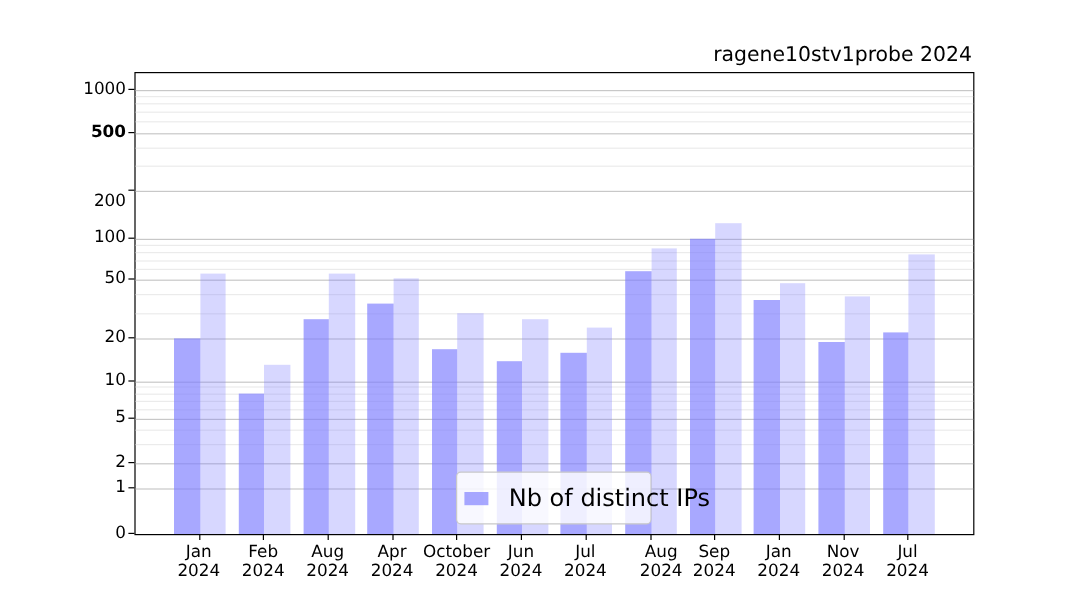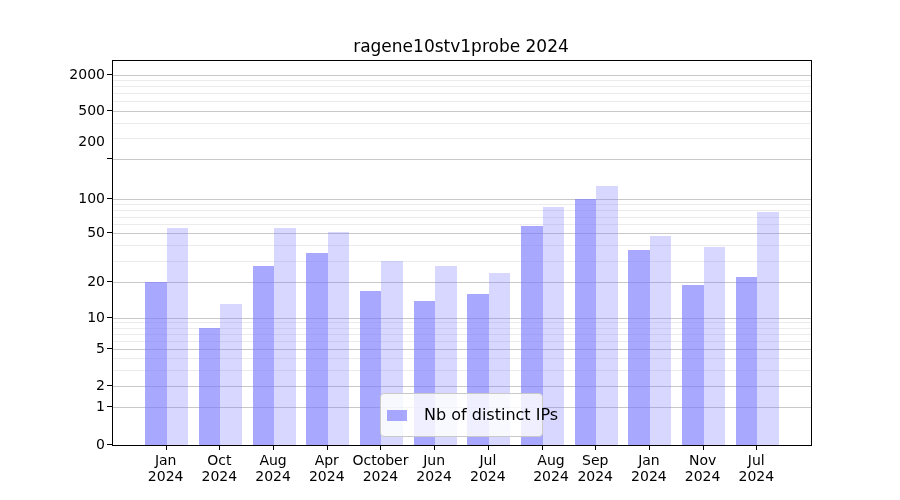--- a/index.html
+++ b/index.html
@@ -2,21 +2,21 @@
 <html><head>
 <meta charset="utf-8">
 <style>
   html,body{margin:0;padding:0;background:#fff;}
   .figure{
     position:relative;width:900px;height:500px;background:#fff;
     font-family:"DejaVu Sans", sans-serif;color:#000;overflow:hidden;
   }
   .title{
     position:absolute;left:112px;top:36px;width:698px;height:22px;
-    text-align:center;font-size:17px;line-height:20px;color:#000;
+    text-align:right;font-size:17px;line-height:20px;color:#000;
   }
   .plot{
     position:absolute;left:112px;top:60px;width:698px;height:384px;
     border:1px solid #000;background:#fff;
   }
   .gridline{position:absolute;left:0;width:100%;height:1px;}
   .gridline.major{background:#c8c8c8;}
   .gridline.minor{background:#ebebeb;}
   .bar{position:absolute;}
   .y-tick-label{
@@ -31,21 +31,21 @@
   }
   .legend{
     position:absolute;left:380px;top:393px;width:163px;height:44px;
     box-sizing:border-box;background:rgba(255,255,255,0.82);
     border:1px solid #c9c9c9;border-radius:4px;
     display:flex;flex-direction:column;justify-content:center;
     padding:2px 8px 2px 6px;z-index:5;
   }
   .legend-row{display:flex;align-items:center;height:20px;}
   .legend-swatch{width:20px;height:11px;margin-right:17px;flex:0 0 auto;}
-  .legend-label{font-size:16px;line-height:18px;white-space:nowrap;text-align:right;}
+  .legend-label{font-size:20px;line-height:18px;white-space:nowrap;text-align:right;}
 </style>
 </head>
 <body>
 
 <div class="figure">
   <div class="title">ragene10stv1probe 2024</div>
   <div class="plot" id="plot">
       <div class="gridline minor" style="top: 308.858px;"></div>
       <div class="gridline minor" style="top: 297.392px;"></div>
       <div class="gridline minor" style="top: 280.085px;"></div>
@@ -110,35 +110,35 @@
       <div class="y-tick-label" style="top: 340.499px;">5</div>
       <div class="y-tick" style="top: 316.512px;"></div>
       <div class="y-tick-label" style="top: 308.512px;">10</div>
       <div class="y-tick" style="top: 281.491px;"></div>
       <div class="y-tick-label" style="top: 273.491px;">20</div>
       <div class="y-tick" style="top: 232.493px;"></div>
       <div class="y-tick-label" style="top: 224.493px;">50</div>
       <div class="y-tick" style="top: 197.51px;"></div>
       <div class="y-tick-label" style="top: 189.51px; text-align: right;">100</div>
       <div class="y-tick" style="top: 158.496px;"></div>
-      <div class="y-tick-label" style="top: 133px;">200</div>
+      <div class="y-tick-label" style="top: 160px;">200</div>
       <div class="y-tick" style="top: 109.997px;"></div>
-      <div class="y-tick-label" style="top: 101.997px;">500</div>
+      <div class="y-tick-label" style="top: 101.997px; font-weight: bold;">500</div>
       <div class="y-tick" style="top: 73.5168px;"></div>
-      <div class="y-tick-label" style="top: 65.5168px;">2000</div>
+      <div class="y-tick-label" style="top: 65.5168px;">1000</div>
     </div>
   <div id="xaxis">
       <div class="x-tick" style="left: 165.692px;"></div>
       <div class="x-tick-label" style="left: 133.692px;">
         <div>Jan</div>
         <div>2024</div>
       </div>
       <div class="x-tick" style="left: 219.385px;"></div>
       <div class="x-tick-label" style="left: 187.385px;">
-        <div>Oct</div>
+        <div>Feb</div>
         <div>2024</div>
       </div>
       <div class="x-tick" style="left: 273.077px;"></div>
       <div class="x-tick-label" style="left: 241.077px;">
         <div>Aug</div>
         <div>2024</div>
       </div>
       <div class="x-tick" style="left: 326.769px;"></div>
       <div class="x-tick-label" style="left: 294.769px;">
         <div>Apr</div>

